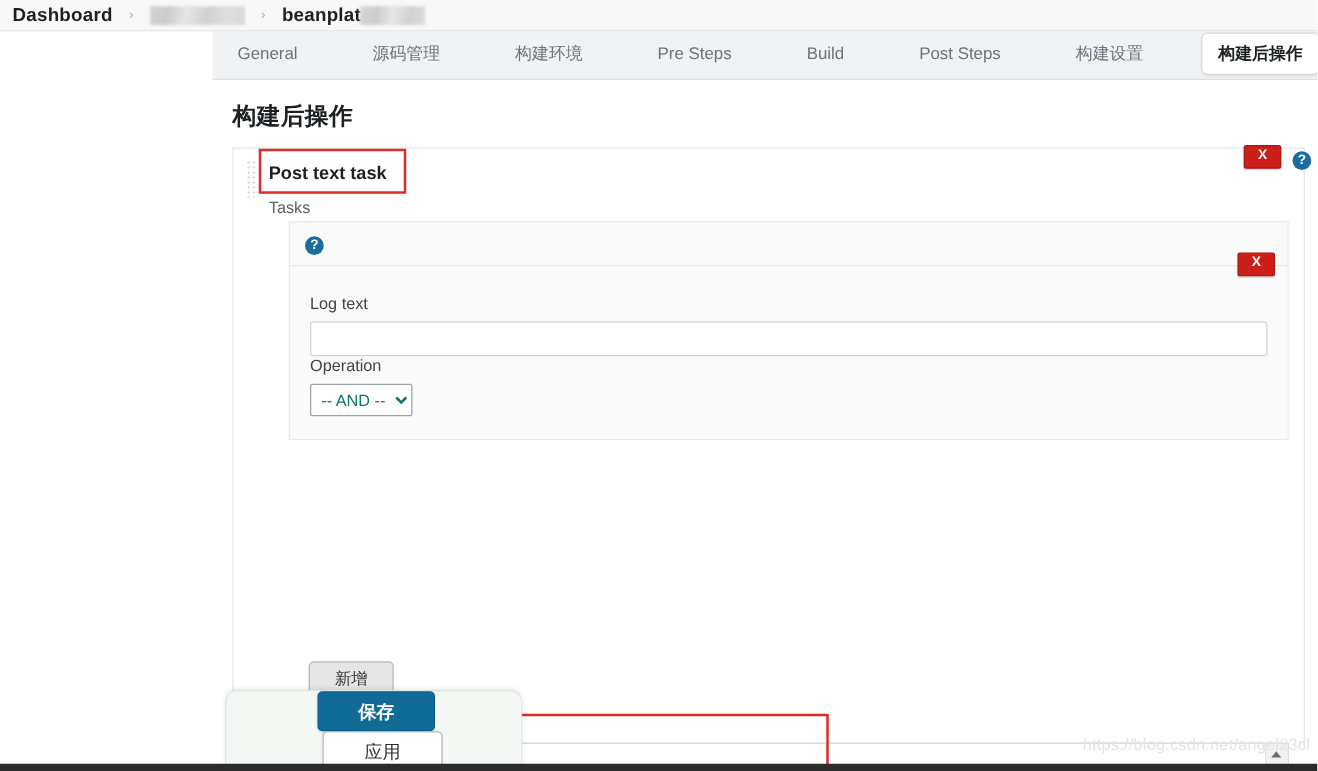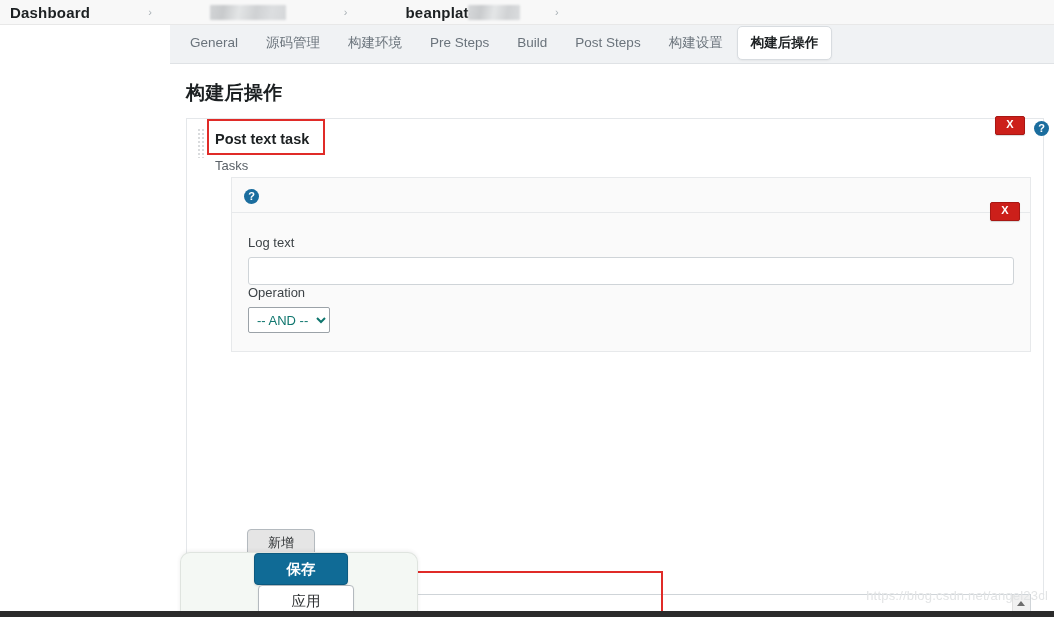--- a/index.html
+++ b/index.html
@@ -22,21 +22,20 @@
     position: absolute;
     left: 0; top: 0;
     width: 1054px; height: 25px;
     background: #f8f8f8;
     border-bottom: 1px solid #e8e8e8;
     display: flex;
     align-items: center;
     padding-left: 10px;
     box-sizing: border-box;
     z-index: 40;
-    gap: 45px;
   }
   .crumb {
     font-size: 15px;
     font-weight: bold;
     color: #1c2022;
     letter-spacing: .2px;
     white-space: nowrap;
   }
   .crumb-sep {
     color: #a8b0b5;
@@ -85,20 +84,21 @@
   
   #tab-bar {
     position: relative;
     height: 39px;
     background: #f0f2f4;
     border-bottom: 1px solid #dfe2e5;
     display: flex;
     align-items: flex-end;
     padding: 0 6px;
     box-sizing: border-box;
+    gap: 32px;
   }
   .tab {
     font-size: 13.5px;
     color: #6a737b;
     padding: 7px 13px 8px 13px;
     margin-bottom: 3px;
     white-space: nowrap;
     cursor: pointer;
     border: 1px solid transparent;
     border-radius: 5px;

